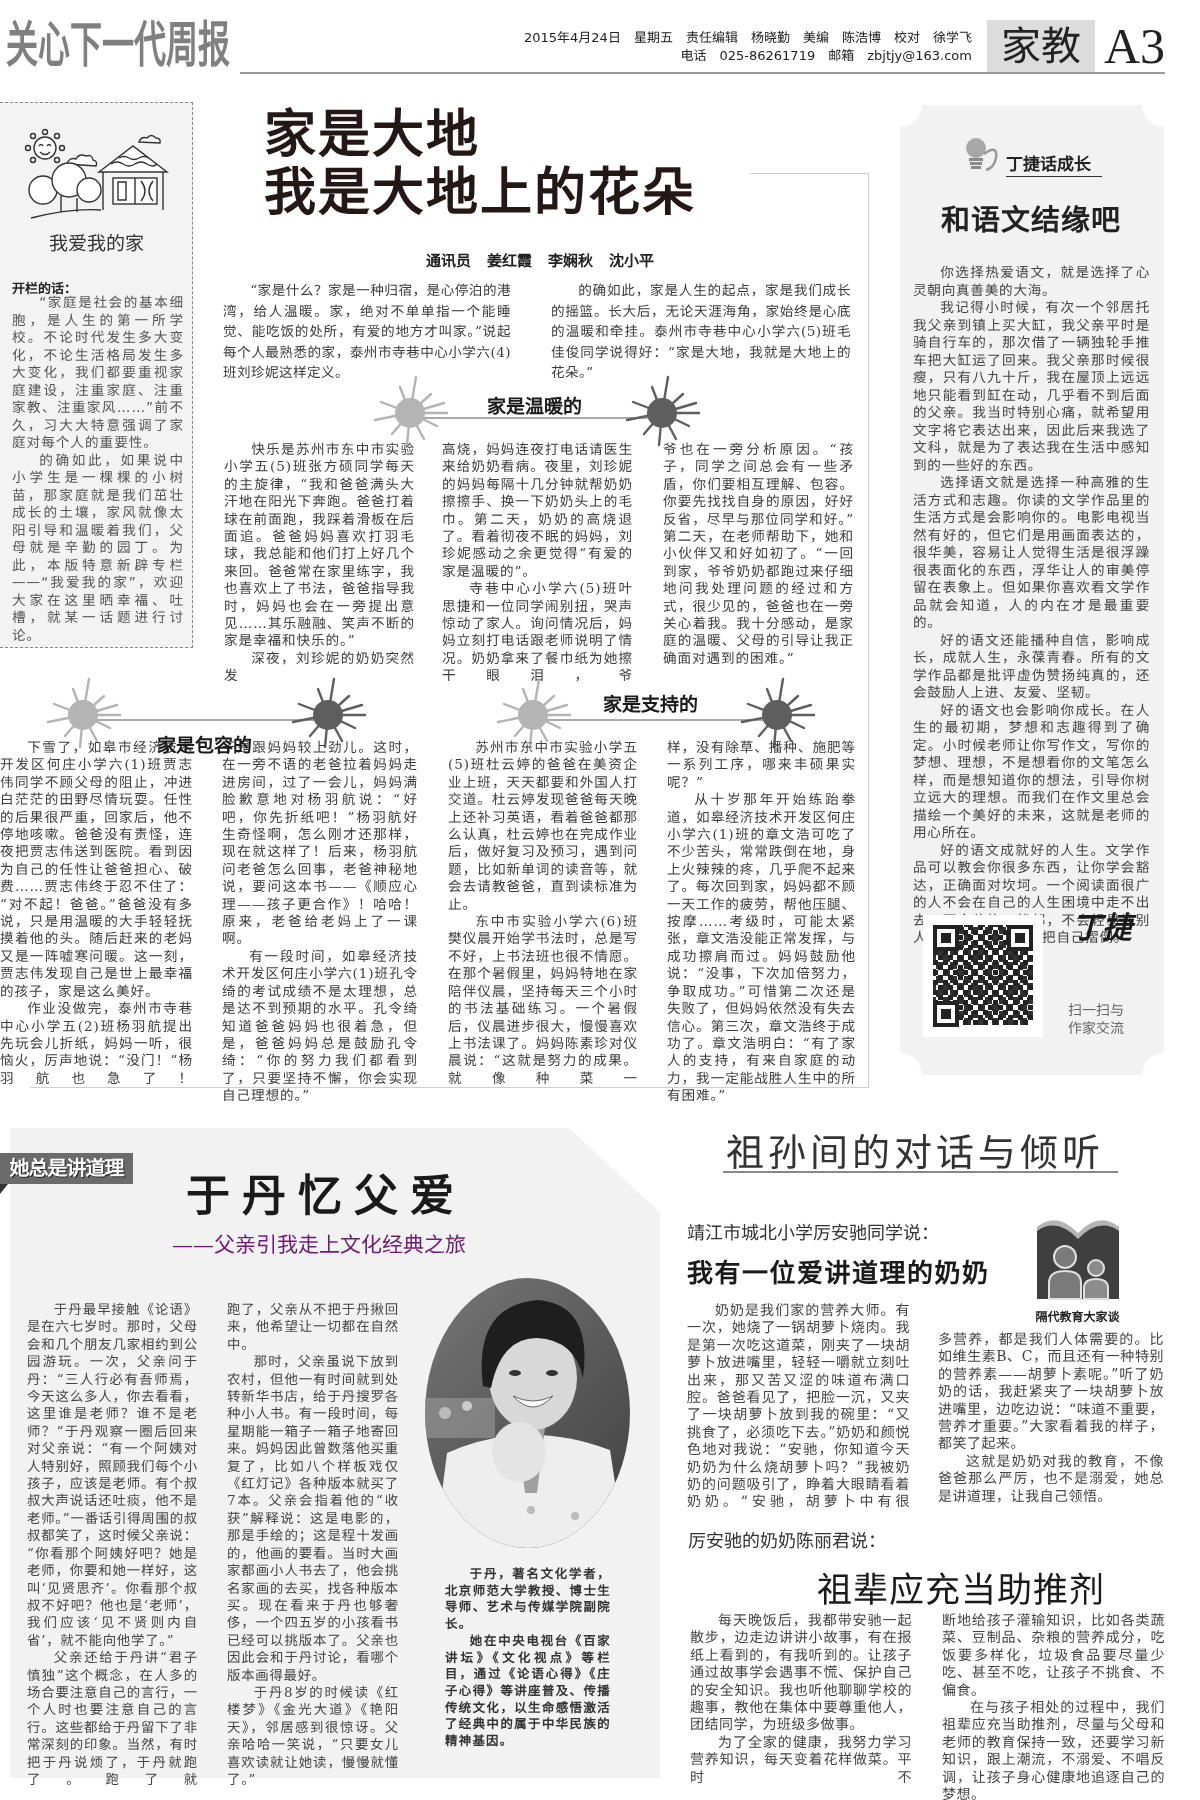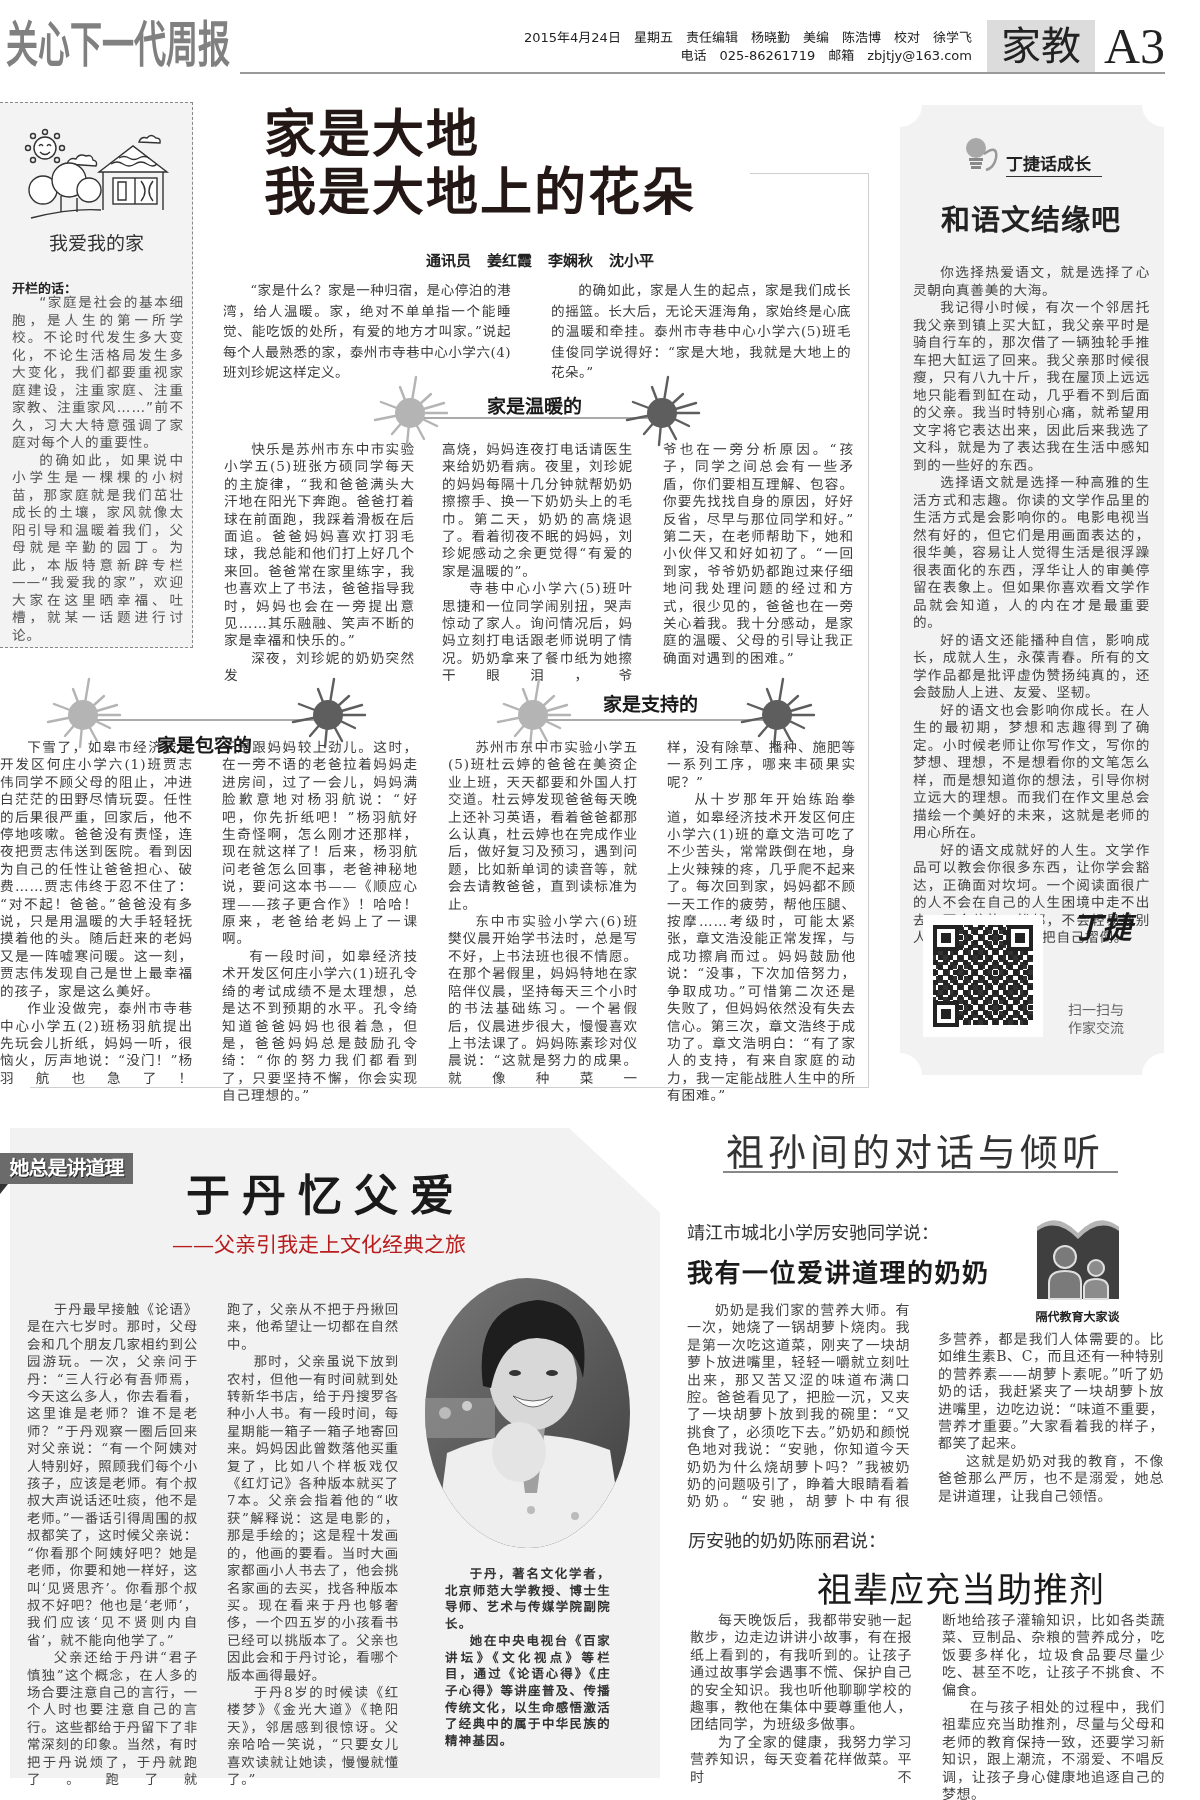--- a/index.html
+++ b/index.html
@@ -56,21 +56,21 @@
 .finder{position:absolute;width:26px;height:26px;border:4px solid #222;background:#fff}
 .finder::after{content:"";position:absolute;left:4px;top:4px;width:10px;height:10px;background:#222}
 .sig{left:1072px;top:903px;font-size:30px;font-style:italic;font-weight:bold;color:#1a1a1a;white-space:nowrap}
 .qrcap{left:1068px;top:1001px;font-size:14px;line-height:18px;color:#666}
 
 
 .fpanel{left:10px;top:1128px;width:650px;height:650px;background:var(--panel_bg);clip-path:polygon(0 0,86% 0,100% 13%,100% 100%,0 100%)}
 .flabel{left:0;top:1153px;width:133px;height:31px;background:var(--label_bg);color:#fff;font-size:20px;font-weight:bold;line-height:31px;text-align:center;text-shadow:1px 1px 0 #222;letter-spacing:-1px;white-space:nowrap}
 .ffold{left:0;top:1184px;width:0;height:0;border-top:10px solid #333;border-right:8px solid transparent}
 .ftitle{left:186px;top:1160px;font-size:44px;font-weight:bold;letter-spacing:12px;color:#1a1a1a;white-space:nowrap}
-.fsub{left:172px;top:1228px;font-size:21px;color:#b91c1c;white-space:nowrap}
+.fsub{left:172px;top:1228px;font-size:21px;color:#701a75;white-space:nowrap}
 .t-feat{font-size:13.4px;line-height:17.4px;letter-spacing:.75px;color:#444}
 .portrait{left:425px;top:1278px;width:205px;height:270px;border-radius:50%;overflow:hidden;background:linear-gradient(135deg,#777,#3e3e3e)}
 .t-cap{left:445px;top:1566px;width:166px;font-size:12.4px;line-height:16.7px;letter-spacing:1.3px;font-weight:bold;color:#333;font-family:"DejaVu Sans",sans-serif}
 
 
 .dtitle{left:726px;top:1122px;font-size:38px;letter-spacing:4px;color:#333;white-space:nowrap;font-weight:normal}
 .dline{left:723px;top:1171px;width:395px;height:2px;background:#888}
 .dintro{font-size:18px;color:#333;white-space:nowrap}
 .dhead1{left:687px;top:1252px;font-size:26px;font-weight:bold;letter-spacing:1.5px;color:#1a1a1a;white-space:nowrap}
 .dhead2{left:817px;top:1561px;font-size:35px;font-weight:500;letter-spacing:1px;color:#1a1a1a;white-space:nowrap}

